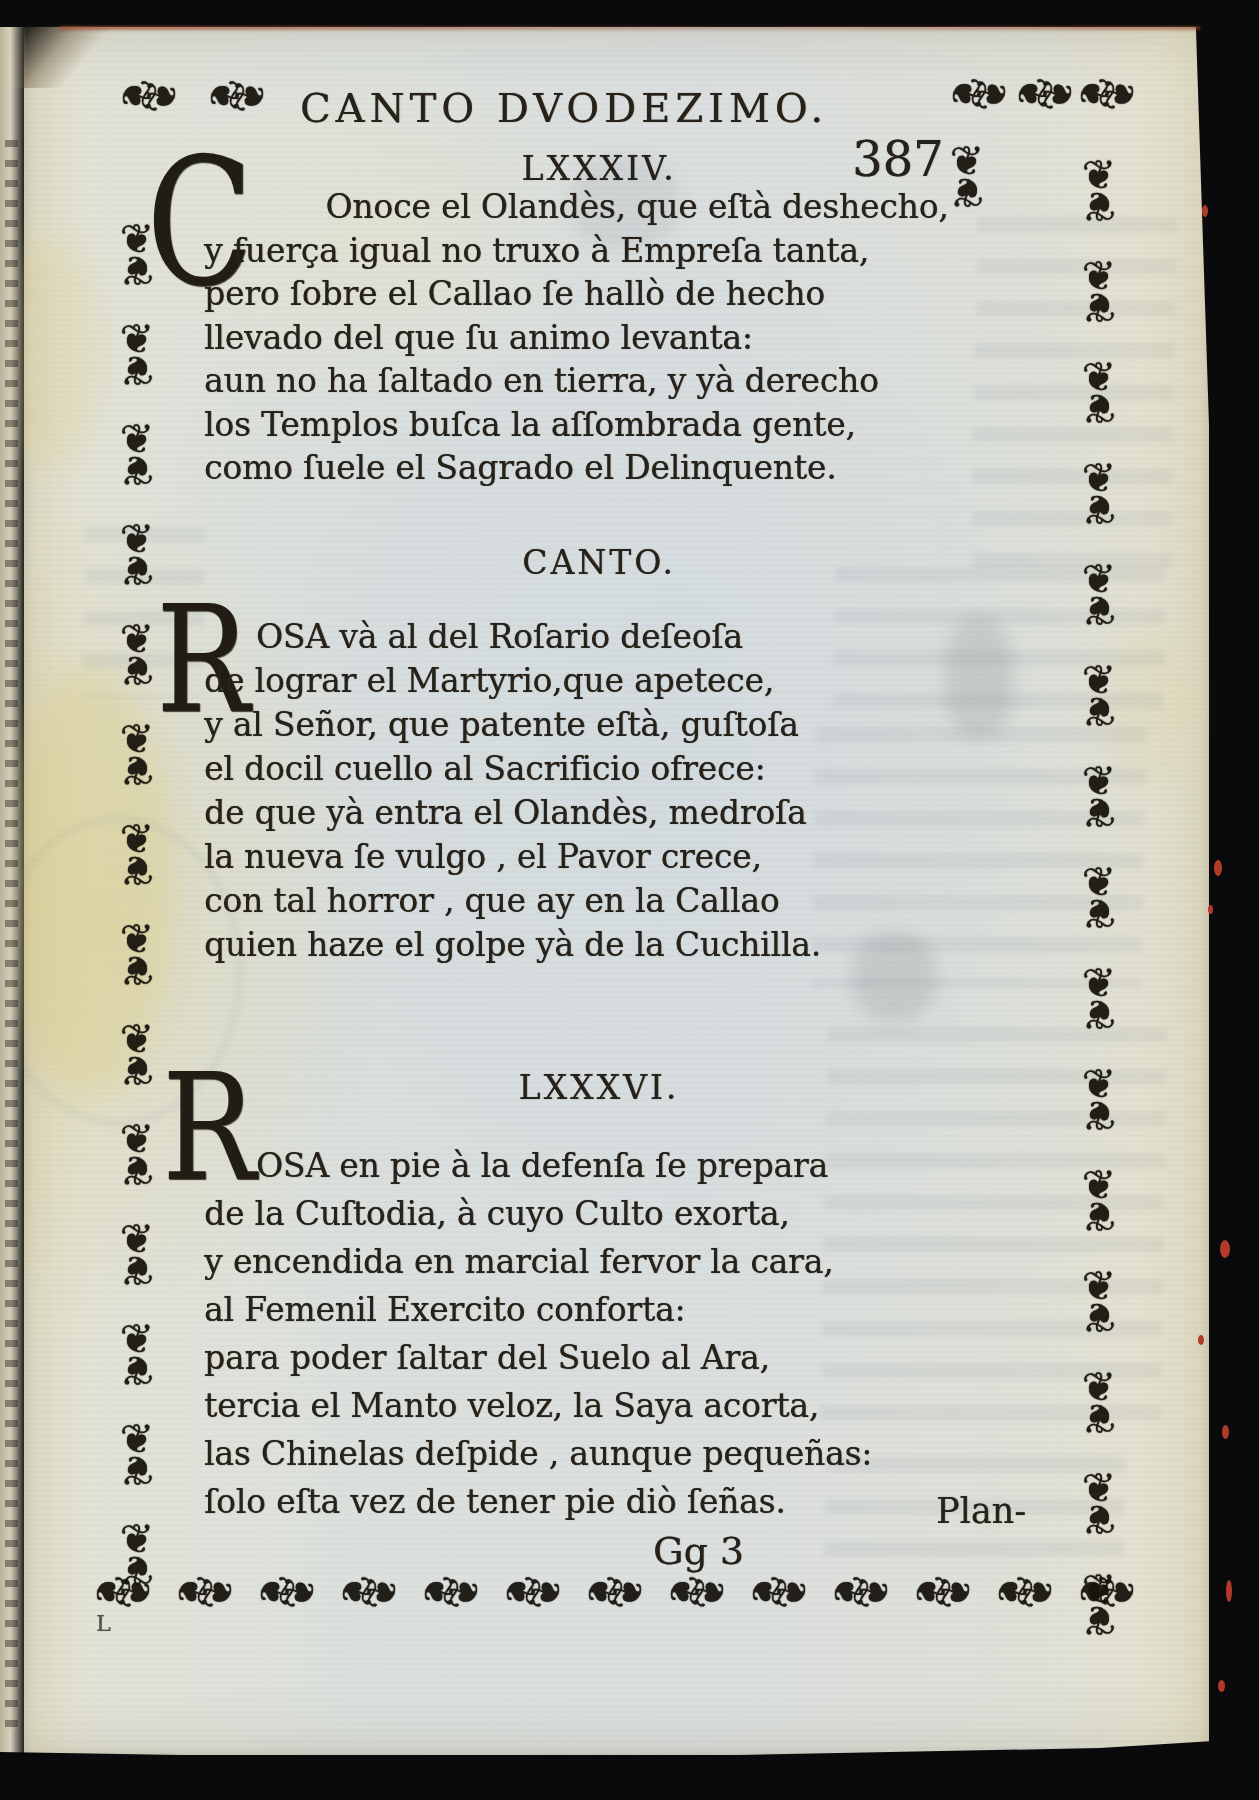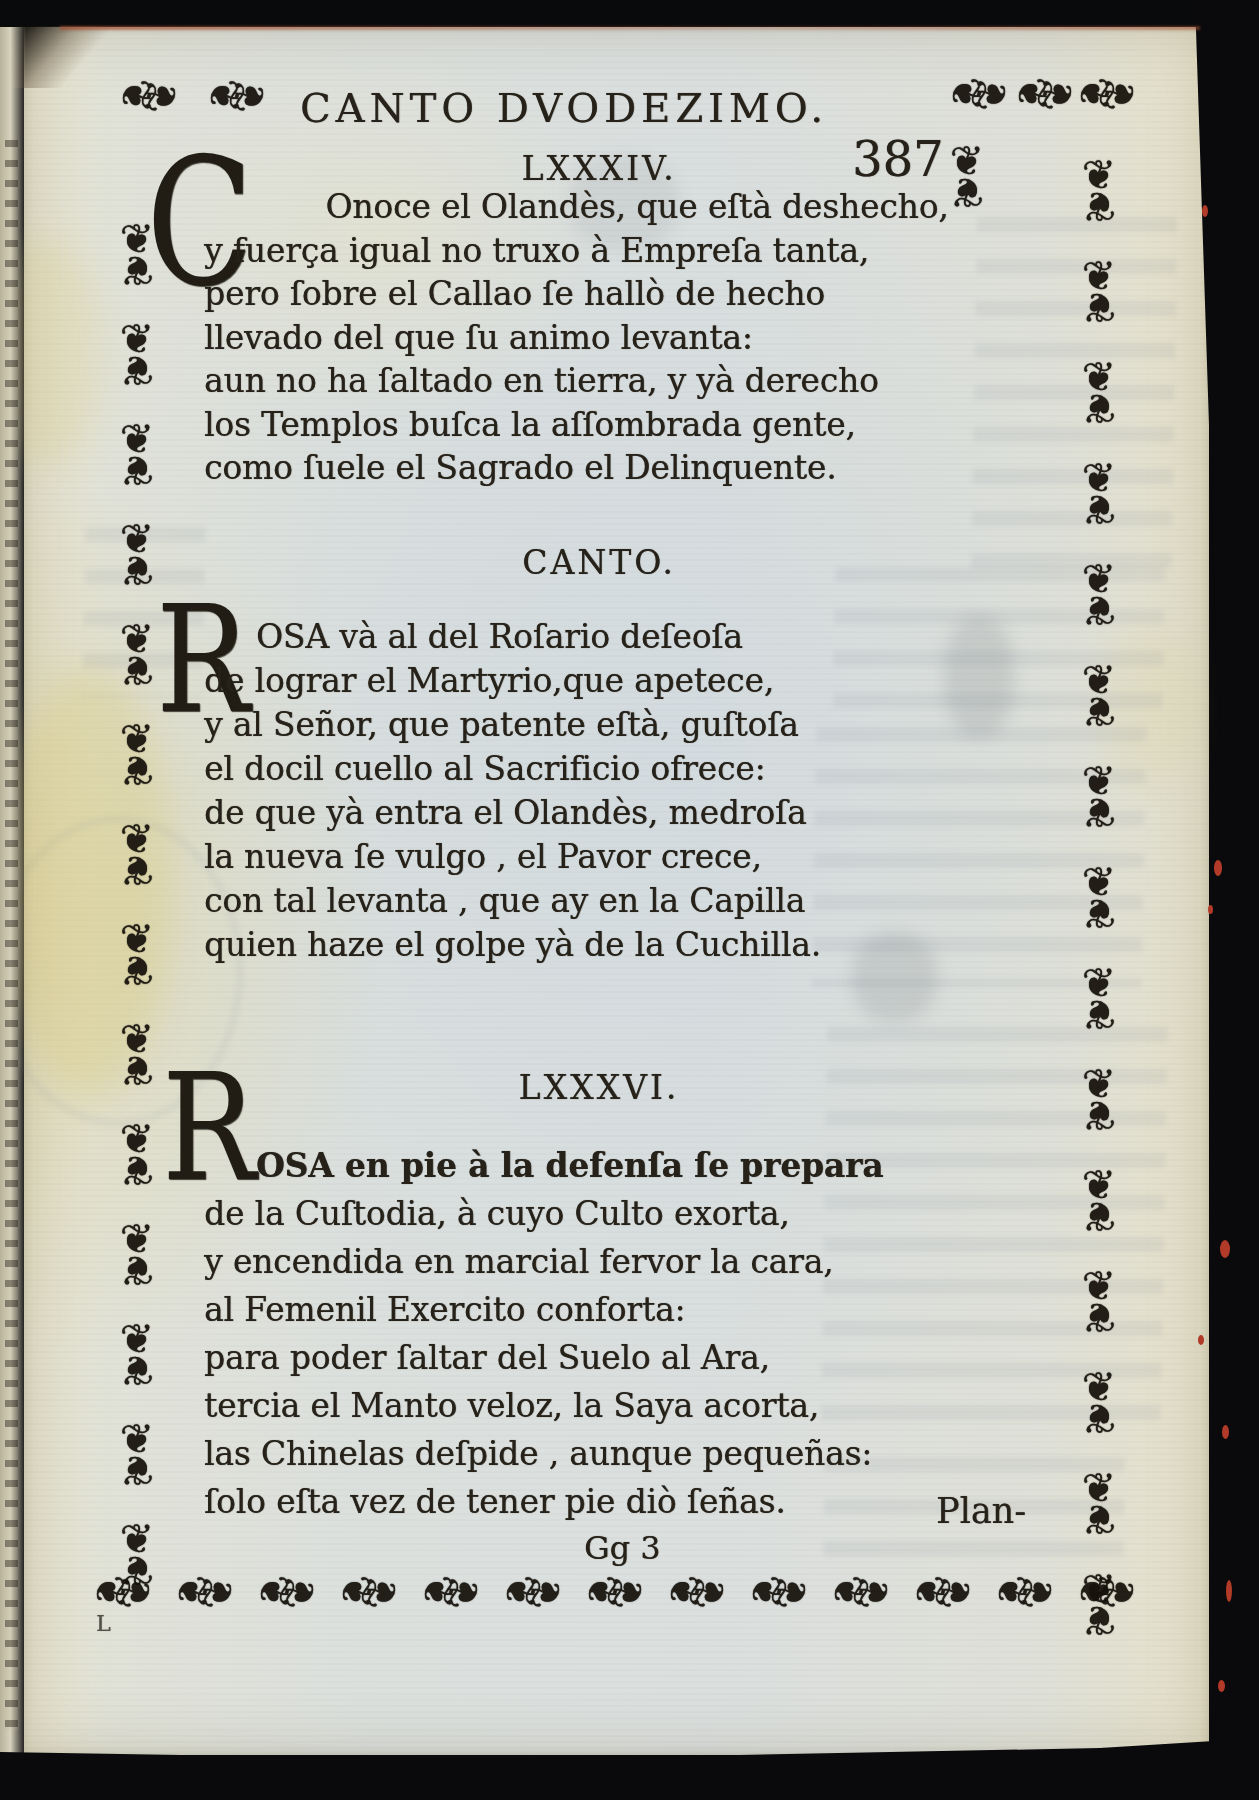--- a/index.html
+++ b/index.html
@@ -23,28 +23,28 @@
     font-size:40px;letter-spacing:5px;white-space:nowrap;z-index:4;}
   .page-number{position:absolute;left:828px;top:104px;font-size:48px;z-index:4;}
   .stanza-heading{position:absolute;left:180px;width:790px;text-align:center;
     font-size:33px;letter-spacing:3px;z-index:4;}
   .h1{top:122px;} .h2{top:516px;} .h3{top:1041px;}
   .stanza{position:absolute;left:180px;width:820px;z-index:4;font-size:33px;
     letter-spacing:-0.2px;white-space:nowrap;}
   .s1{top:158px;line-height:43.5px;} .s2{top:588px;line-height:44px;} .s3{top:1115px;line-height:48px;}
   .s1 .line:first-child{padding-left:46px;text-align:center;}
   .s2 .line:first-child{padding-left:52px;}
-  .s3 .line:first-child{padding-left:52px;font-weight:bold;}
+  .s3 .line:first-child{padding-left:52px;}
   .drop-cap{position:absolute;z-index:3;color:#211d15;line-height:0.78;
     text-shadow:0.8px 0.8px 1.2px rgba(20,16,8,0.8);transform-origin:left top;}
   .dc1{left:122px;top:128px;font-size:176px;transform:scaleX(0.80);}
   .dc2{left:132px;top:576px;font-size:148px;transform:scaleX(0.84);}
   .dc3{left:138px;top:1044px;font-size:148px;transform:scaleX(0.84);}
-  .signature-mark{position:absolute;left:560px;top:1502px;width:160px;text-align:left;
-    font-size:32px;z-index:4;}
+  .signature-mark{position:absolute;left:560px;top:1502px;width:160px;text-align:right;
+    font-size:38px;z-index:4;}
   .catchword{position:absolute;left:912px;top:1464px;font-size:35px;z-index:4;}
   .margin-mark{position:absolute;left:72px;top:1584px;font-size:22px;opacity:0.75;z-index:4;}
   
   #ornaments{position:absolute;inset:0;z-index:2;}
   .orn{position:absolute;color:#17130c;opacity:0.94;filter:blur(0.3px);
     text-shadow:0 0 1.2px rgba(10,8,4,0.9);}
   .orn span{display:block;font-size:41px;line-height:0.82;}
   .orn.v{display:flex;flex-direction:column;align-items:center;width:58px;}
   .orn.v span:last-child{transform:rotate(180deg);margin-top:-5px;}
   .orn.h{display:flex;flex-direction:row;width:96px;}
@@ -308,21 +308,21 @@
 
     <div class="stanza-heading h2 ink">CANTO.</div>
     <div class="drop-cap dc2">R</div>
     <div class="stanza s2 ink">
       <div class="line">OSA và al del Roſario deſeoſa</div>
       <div class="line">de lograr el Martyrio,que apetece,</div>
       <div class="line">y al Señor, que patente eſtà, guſtoſa</div>
       <div class="line">el docil cuello al Sacrificio ofrece:</div>
       <div class="line">de que yà entra el Olandès, medroſa</div>
       <div class="line">la nueva ſe vulgo , el Pavor crece,</div>
-      <div class="line">con tal levanta , que ay en la Capilla</div>
+      <div class="line">con tal horror , que ay en la Callao</div>
       <div class="line">quien haze el golpe yà de la Cuchilla.</div>
     </div>
 
     <div class="stanza-heading h3 ink">LXXXVI.</div>
     <div class="drop-cap dc3">R</div>
     <div class="stanza s3 ink">
       <div class="line">OSA en pie à la defenſa ſe prepara</div>
       <div class="line">de la Cuſtodia, à cuyo Culto exorta,</div>
       <div class="line">y encendida en marcial fervor la cara,</div>
       <div class="line">al Femenil Exercito conforta:</div>

